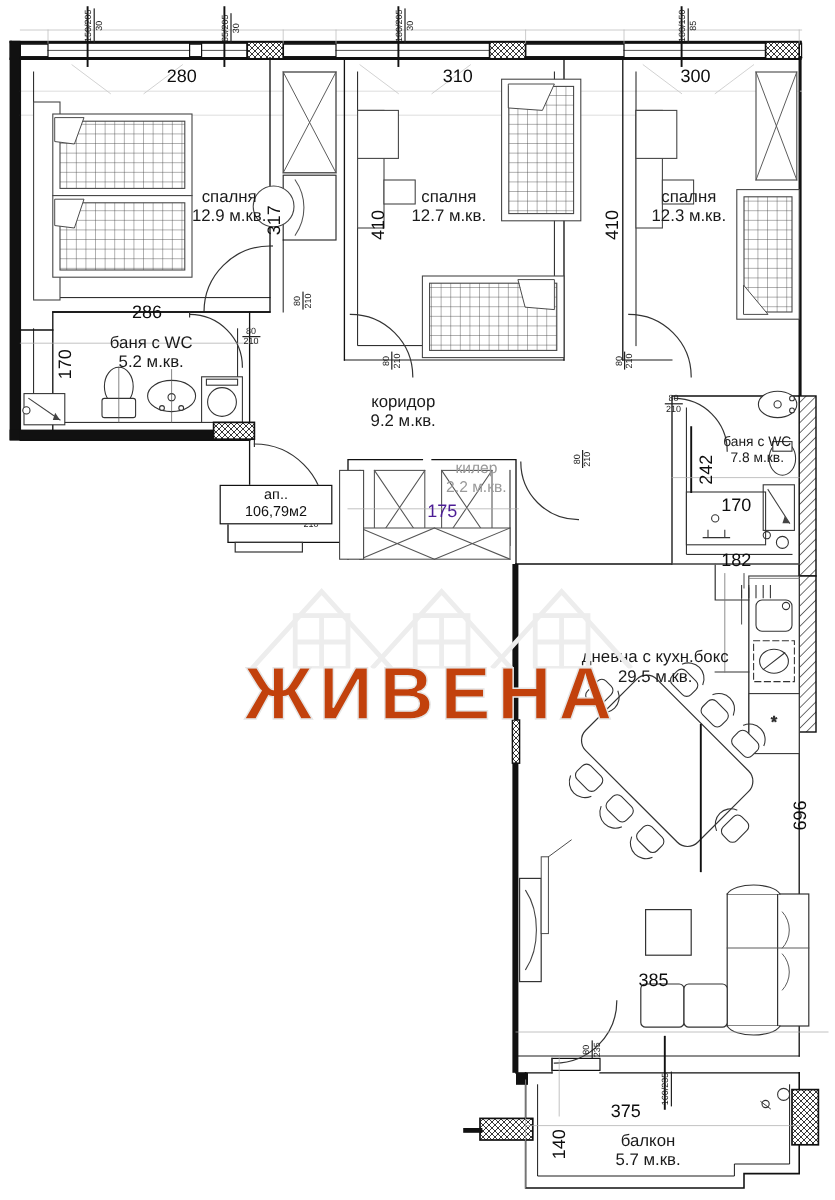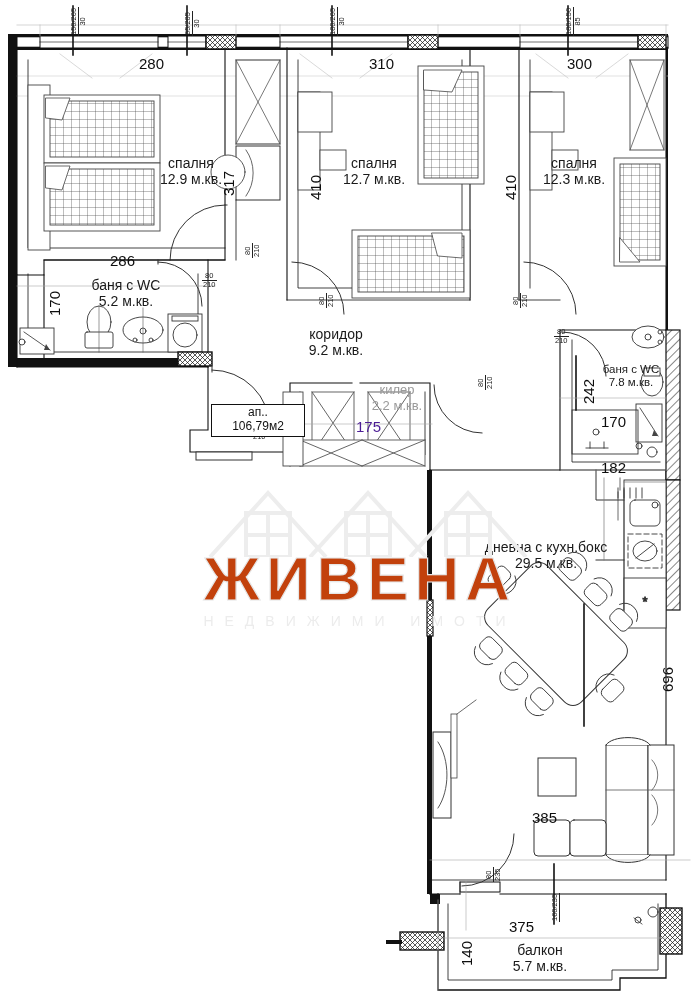--- a/index.html
+++ b/index.html
@@ -13,21 +13,21 @@
   .vert{transform:rotate(-90deg);transform-origin:left top;}
   .doordim{position:absolute;font-size:7.5px;color:#222;line-height:1.0;text-align:center;}
   .doordim .a{display:block;border-bottom:1px solid #222;padding:0 1px;}
   .doordim .b{display:block;padding:0 1px;}
   .doordim.v{transform:rotate(-90deg);transform-origin:left top;}
   .opendim{position:absolute;font-size:7.5px;color:#222;line-height:1.0;text-align:center;
            transform:rotate(-90deg);transform-origin:left top;}
   .opendim .a{display:block;border-bottom:1px solid #222;padding:0 1px;}
   .opendim .b{display:block;padding:0 1px;}
   .aptbox{position:absolute;border:1px solid #111;background:#fff;padding:1px 5px 2px 5px;
-          text-align:center;font-size:12px;line-height:1.15;color:#111;margin-left:28px;}
+          text-align:center;font-size:12px;line-height:1.15;color:#111;}
   
   #wm{position:absolute;left:150px;top:455px;width:420px;height:200px;pointer-events:none;}
   #wm .wtext{position:absolute;left:0;top:88px;width:420px;text-align:center;
              font-size:62px;font-weight:700;letter-spacing:6px;color:#c2410c;
              -webkit-text-stroke:1.2px #e6e6e6;}
   #wm .wsub{position:absolute;left:0;top:158px;width:420px;text-align:center;
             font-size:14px;letter-spacing:11px;color:#ececec;}
 </style>
 </head>
 <body>
@@ -574,16 +574,15 @@
         <path d="M260,110 L318,46 L376,110"></path>
         <rect x="96" y="66" width="44" height="44"></rect>
         <rect x="196" y="66" width="44" height="44"></rect>
         <rect x="296" y="66" width="44" height="44"></rect>
         <path d="M118,66 L118,110 M96,88 L140,88"></path>
         <path d="M218,66 L218,110 M196,88 L240,88"></path>
         <path d="M318,66 L318,110 M296,88 L340,88"></path>
       </g>
     </svg>
     <div class="wtext">ЖИВЕНА</div>
-    <div class="wsub">НЕДВИЖИМИ ИМОТИ</div>
   </div>
 
 </div>
 
 </body></html>

